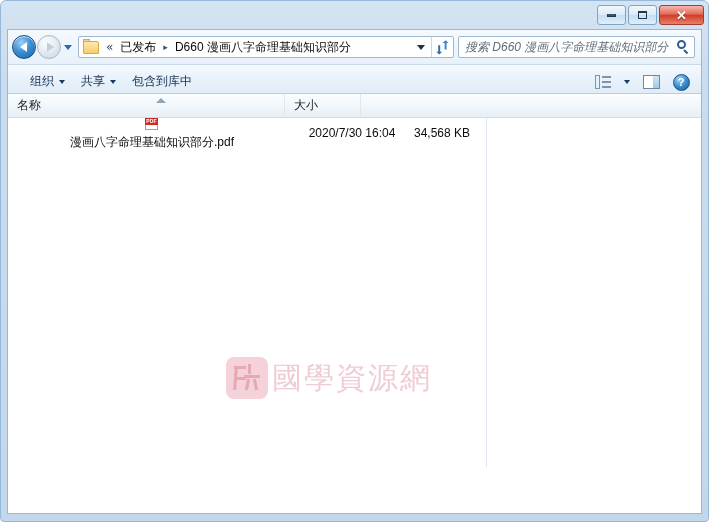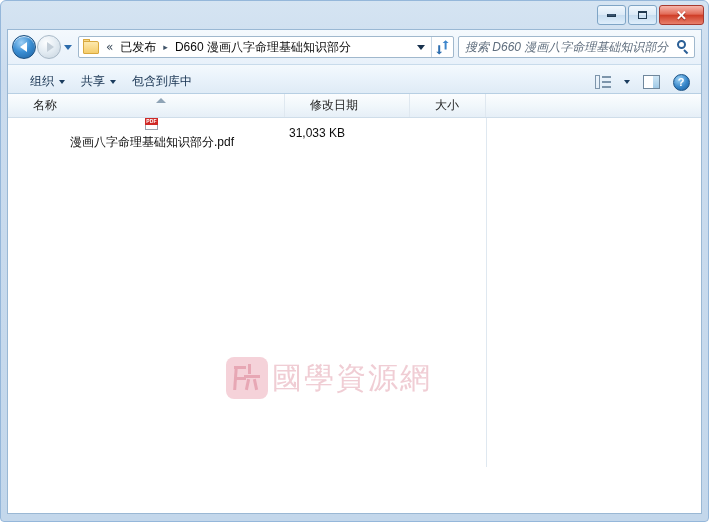--- a/index.html
+++ b/index.html
@@ -226,21 +226,21 @@
   #colheader {
     position: absolute; left: 0; top: 64px; right: 0; height: 24px;
     display: flex; align-items: stretch;
     background: linear-gradient(to bottom, #fbfdfe 0%, #f1f7fb 50%, #e6eff7 100%);
     border-bottom: 1px solid #cfdde9;
   }
   .col {
     position: relative;
     display: flex; align-items: center;
     font-size: 12px; color: #1e1e1e;
-    padding-left: 25px;
+    padding-left: 9px;
     border-right: 1px solid #dfe8f0;
     cursor: default;
     white-space: nowrap;
   }
   .col-name { width: 277px; }
   .col-date { width: 125px; }
   .col-size { width: 76px; }
   .col-rest { flex: 1 1 auto; border-right: none; }
   .sort-caret {
     position: absolute; left: 148px; top: 4px;
@@ -474,42 +474,40 @@
           <span class="help-ico">?</span>
         </div>
       </div>
     </div>
 
     <div id="colheader">
       <div class="col col-name">
         <span>名称</span>
         <span class="sort-caret"></span>
       </div>
-      <div class="col col-date">
-        <span>修改日期</span>
-      </div>
       <div class="col col-size">
         <span>大小</span>
       </div>
       <div class="col col-rest"></div>
     </div>
 
     <div id="listarea">
       <div id="vline"></div>
 
       <div class="filerow">
         <div class="cell cell-name">
           <span class="pdf-ico">
             <span class="page"></span>
             <span class="fold"></span>
             <span class="badge">PDF</span>
           </span>
           <span>漫画八字命理基础知识部分.pdf</span>
         </div>
-        <div class="cell cell-size">31,033 KB</div>
+        <div class="cell cell-date">2020/7/30 16:04</div>
+        <div class="cell cell-size">34,568 KB</div>
       </div>
 
       <div id="watermark">
         <div id="wm-badge">
           <span class="s1"></span>
             <span class="s2"></span>
             <span class="s3"></span>
           <span class="s4"></span>
             <span class="s5"></span>
           <span class="s6"></span>

